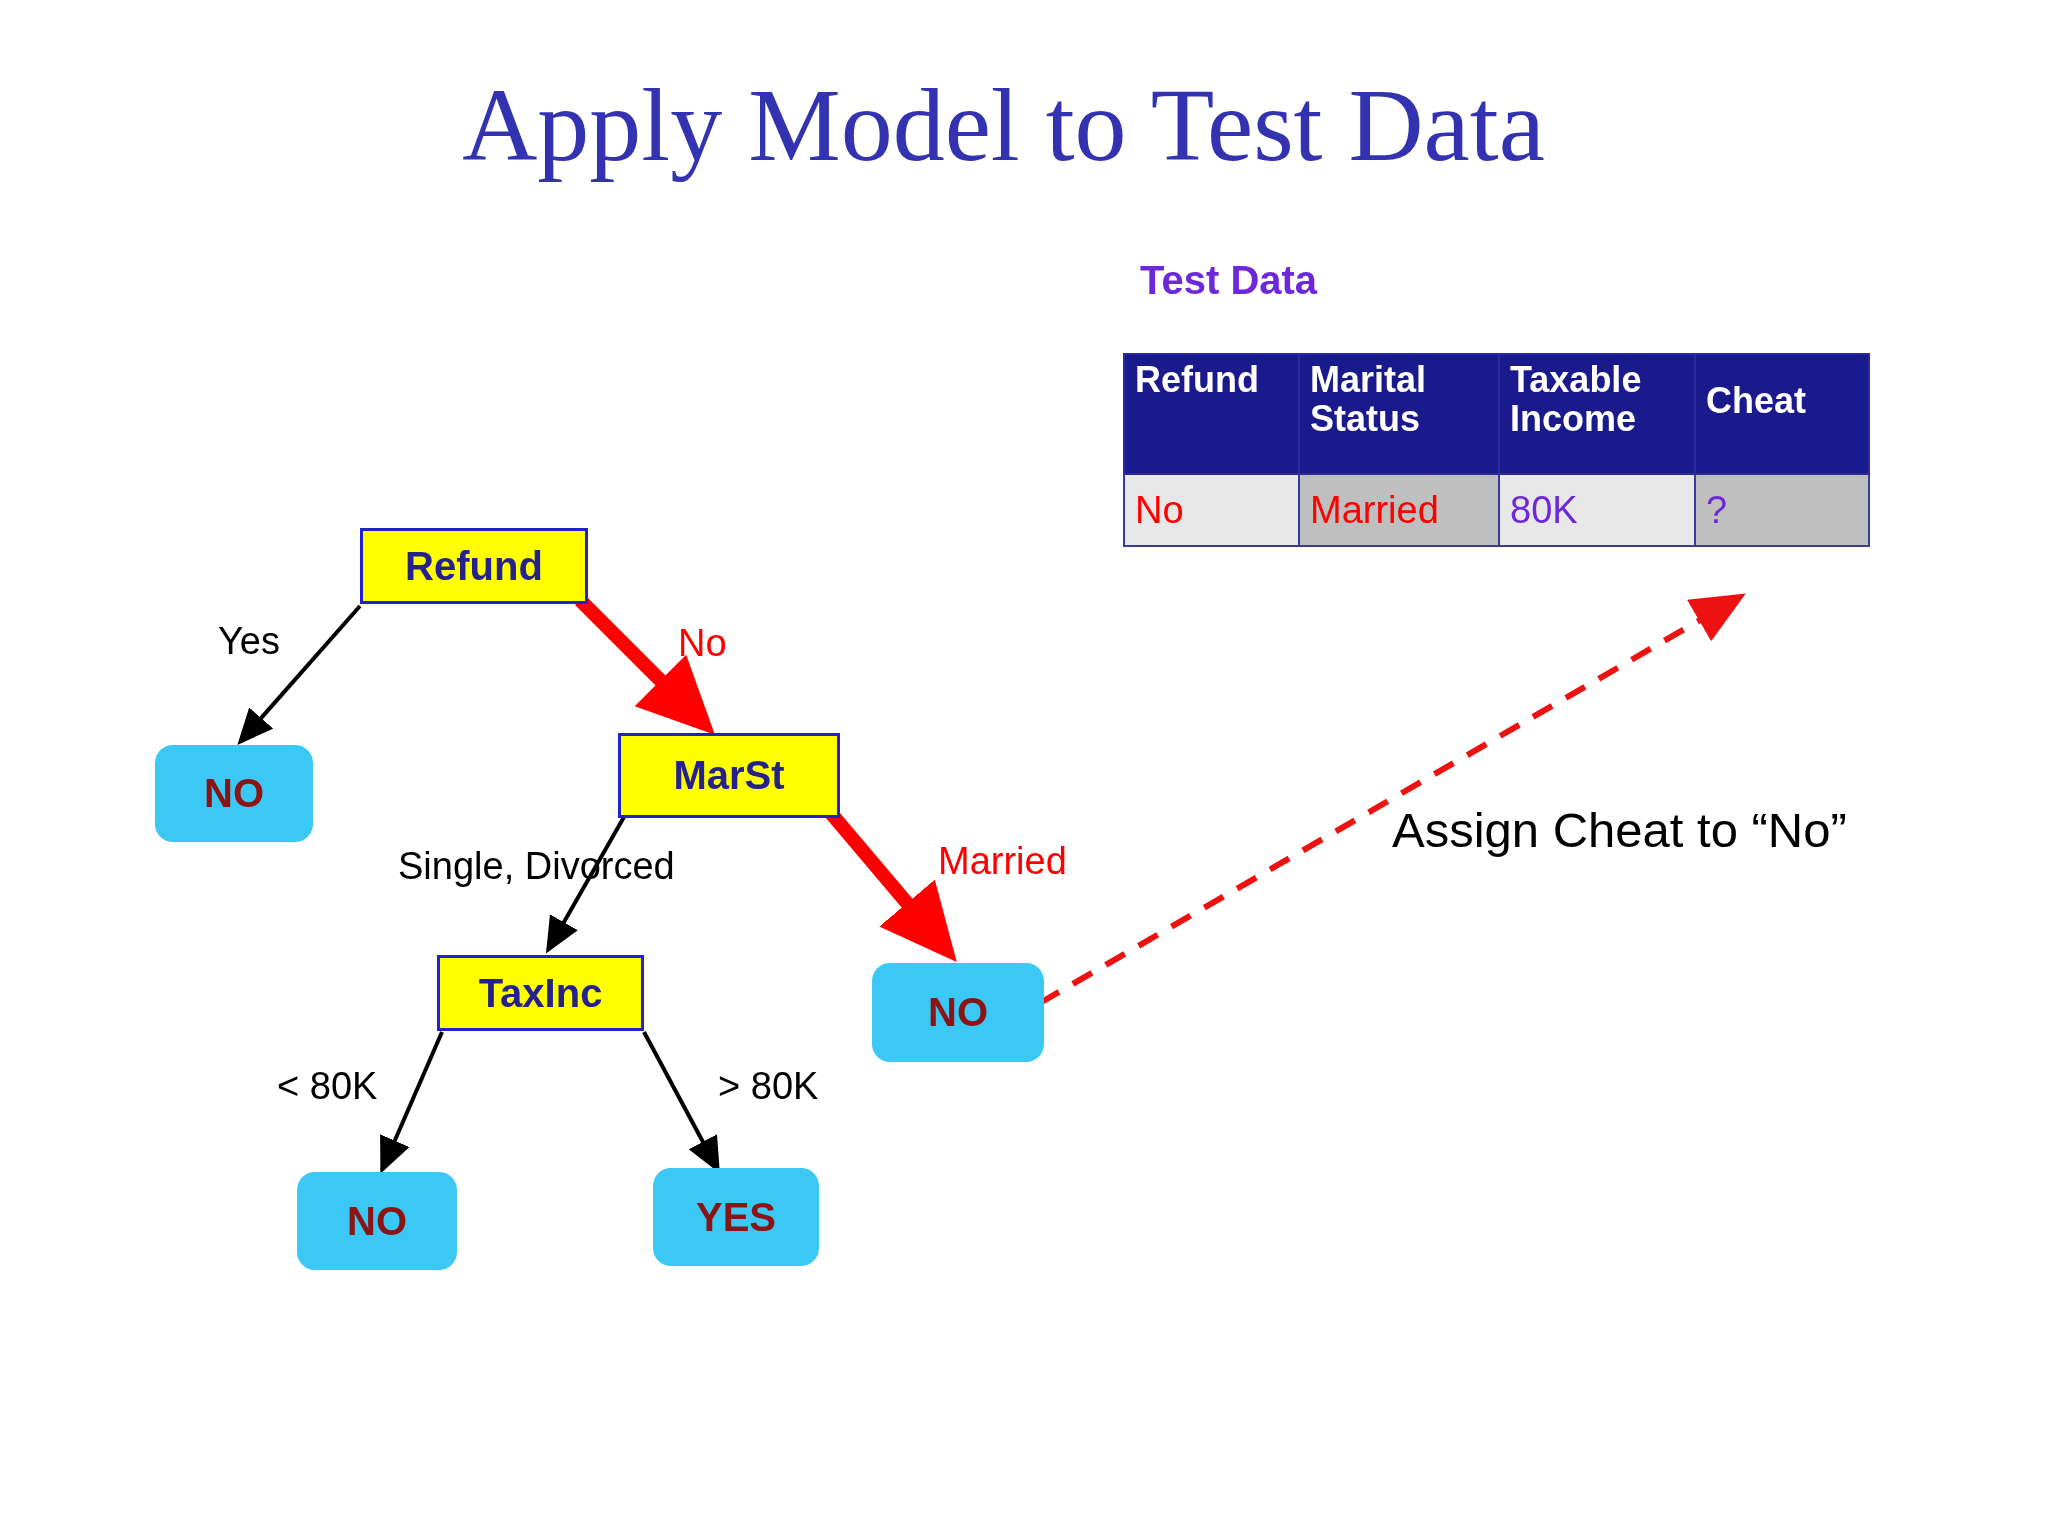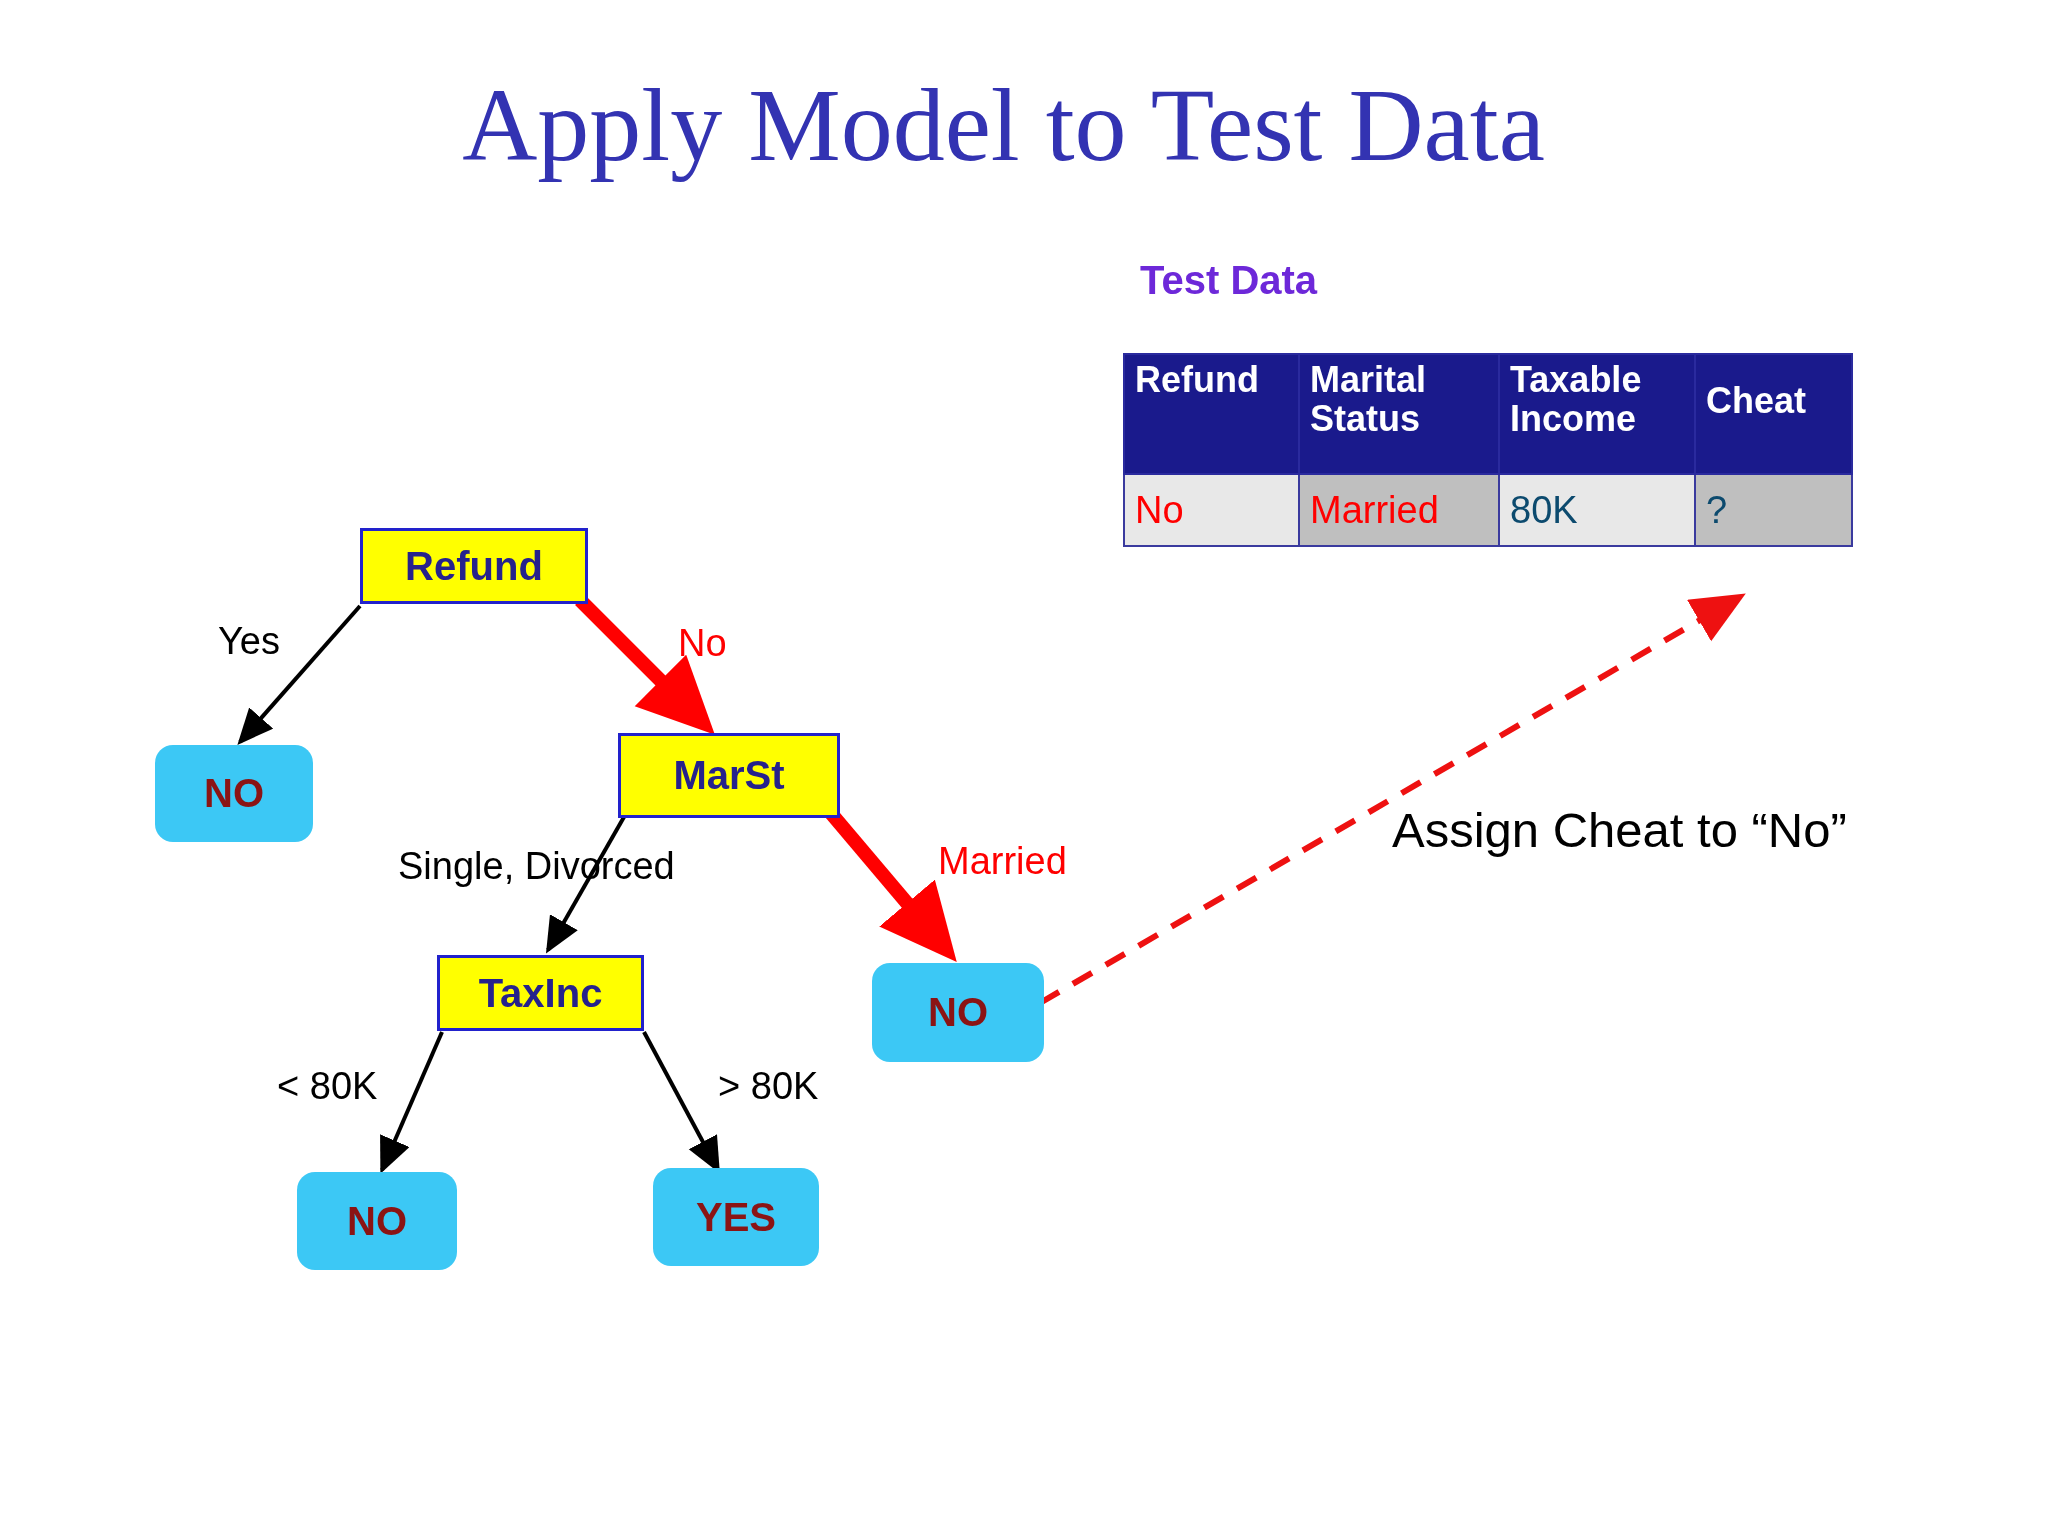--- a/index.html
+++ b/index.html
@@ -126,21 +126,21 @@
     text-align: left;
     vertical-align: middle;
     padding: 4px 8px 4px 10px;
     border: 2px solid #3a3a9e;
     height: 72px;
     box-sizing: border-box;
   }
   td.cell-light { background: #e8e8e8; }
   td.cell-dark  { background: #bfbfbf; }
   td.val-red    { color: #ff0000; }
-  td.val-black  { color: #0c4a6e; }
+  td.val-black  { color: #6d28d9; }
 
   
   #assign-note {
     position: absolute;
     left: 1392px;
     top: 802px;
     font-size: 49px;
     color: #000000;
     white-space: nowrap;
   }
@@ -226,21 +226,21 @@
 <div class="edge-label" style="left:718px; top:1065px;">&gt; 80K</div>
 
 <div id="test-data-caption">Test Data</div>
 
 <table id="test-data-table">
   <thead>
     <tr>
       <th style="width:175px;">Refund</th>
       <th style="width:200px;">Marital Status</th>
       <th style="width:196px;">Taxable Income</th>
-      <th class="mid" style="width:157px;margin-left:23px;">Cheat</th>
+      <th class="mid" style="width:174px;margin-left:23px;">Cheat</th>
     </tr>
   </thead>
   <tbody>
     <tr>
       <td class="cell-light val-red">No</td>
       <td class="cell-dark val-red">Married</td>
       <td class="cell-light val-black">80K</td>
       <td class="cell-dark val-black">?</td>
     </tr>
   </tbody>

